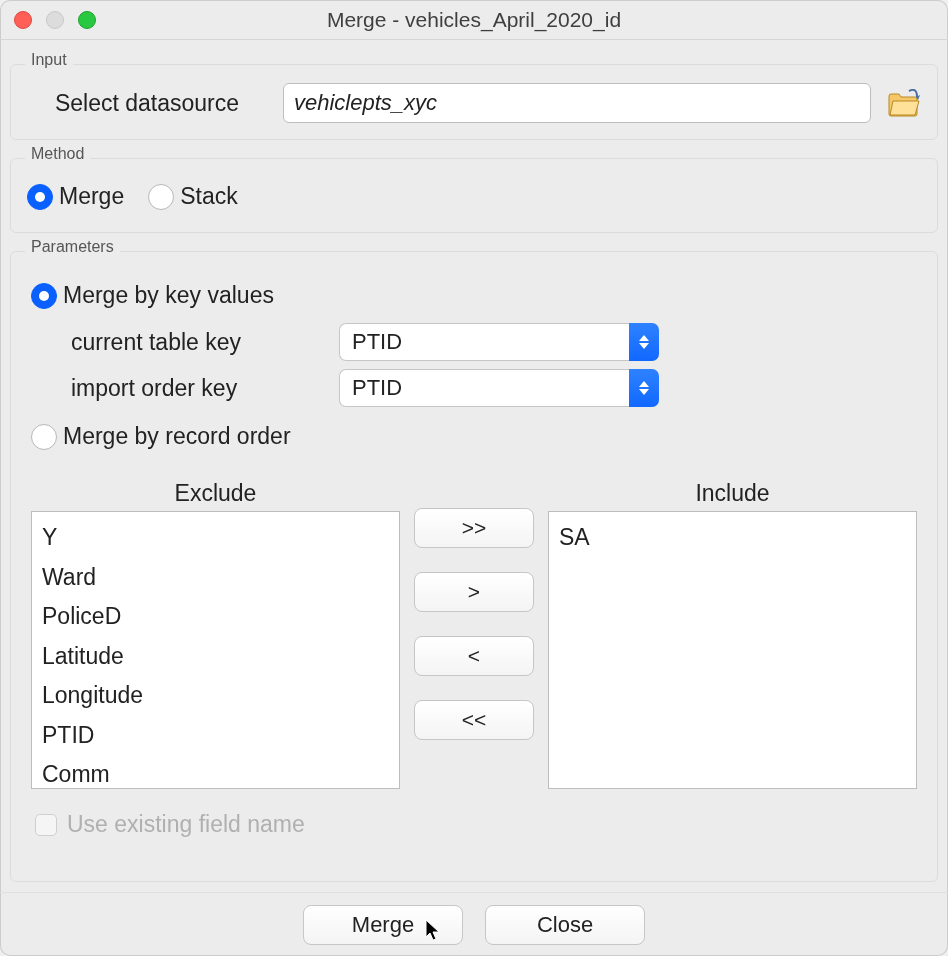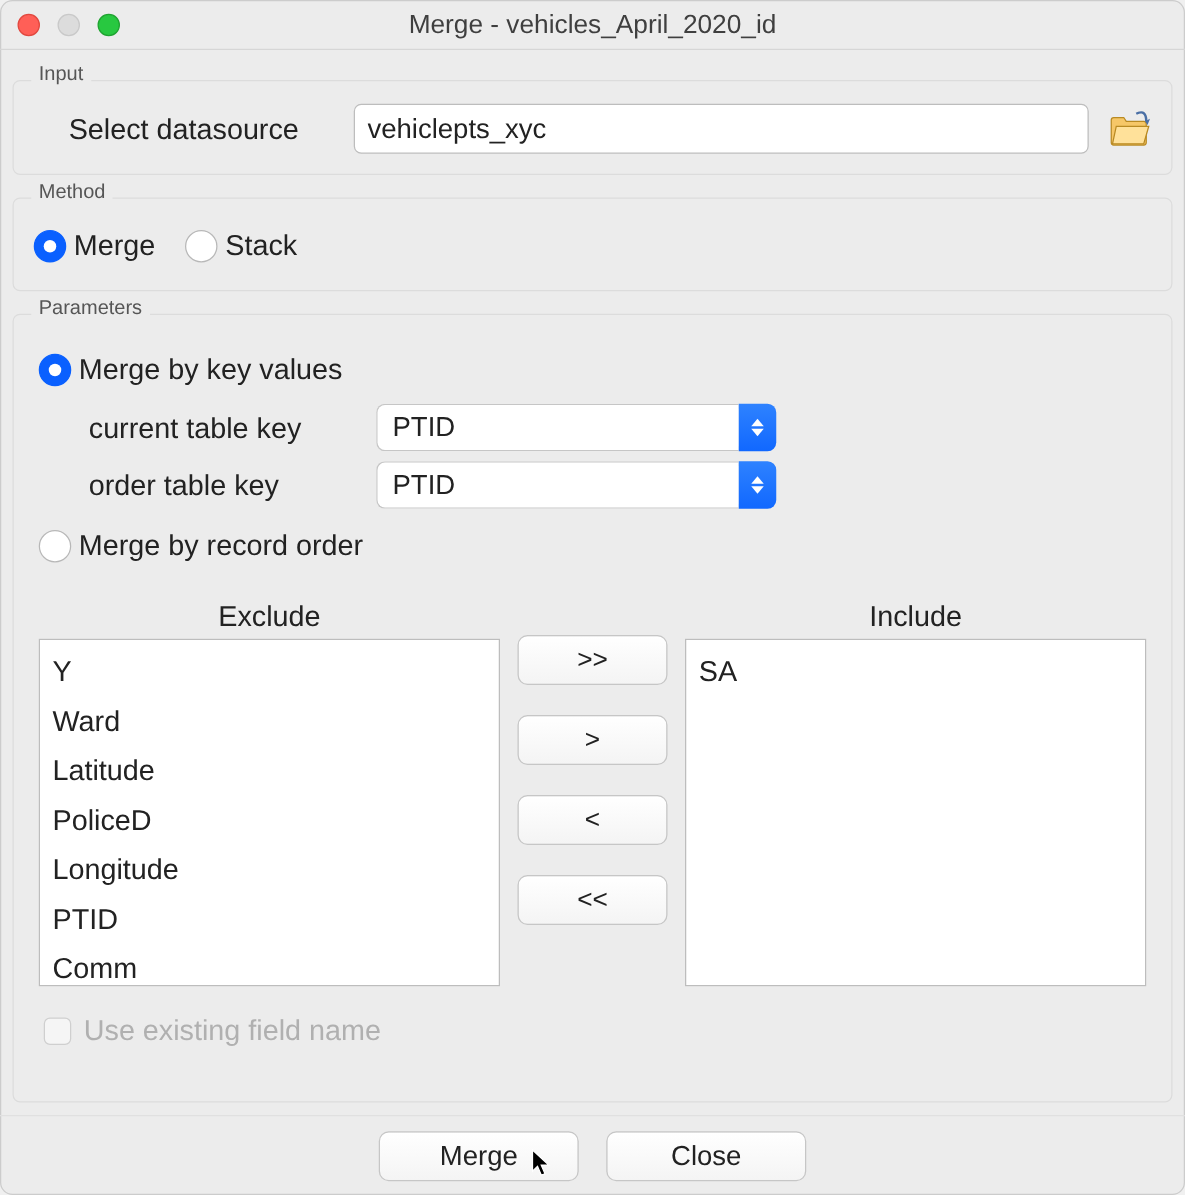--- a/index.html
+++ b/index.html
@@ -88,20 +88,21 @@
   .text-input {
     flex: 1;
     height: 40px;
     border: 1px solid #bdbdbd;
     border-radius: 6px;
     background: #ffffff;
     padding: 4px 10px;
     font-size: 22px;
     color: #222;
     outline: none;
+    font-style: italic;
   }
   .folder-icon {
     width: 34px;
     height: 28px;
     position: relative;
   }
   .folder-icon svg { width: 34px; height: 28px; }
   .radio-row {
     display: flex;
     align-items: center;
@@ -136,20 +137,21 @@
     margin-right: 18px;
   }
   .param-inner {
     padding: 6px 4px 4px 4px;
   }
   .kv-row {
     display: flex;
     align-items: center;
     margin-top: 8px;
     padding-left: 40px;
+    gap: 38px;
   }
   .kv-label {
     width: 230px;
     font-size: 23px;
     color: #222;
   }
   .select {
     position: relative;
     width: 320px;
     height: 38px;
@@ -327,43 +329,43 @@
           <div class="select">
             <div class="select-body">PTID</div>
             <div class="select-btn">
               <div class="caret up"></div>
                 <div class="caret down"></div>
             </div>
           </div>
         </div>
 
         <div class="kv-row">
-          <div class="kv-label">order table key</div>
+          <div class="kv-label">import order key</div>
           <div class="select">
             <div class="select-body">PTID</div>
             <div class="select-btn">
               <div class="caret up"></div>
                 <div class="caret down"></div>
             </div>
           </div>
         </div>
 
         <div class="radio-row" style="margin-top:10px;">
           <span class="radio"></span>
           <span class="radio-label">Merge by record order</span>
         </div>
 
         <div class="lists-area">
           <div class="list-col">
             <div class="list-title">Exclude</div>
             <div class="listbox" id="exclude-list">
                 <div>Y</div>
                 <div>Ward</div>
+                <div>PoliceD</div>
                 <div>Latitude</div>
-                <div>PoliceD</div>
                 <div>Longitude</div>
                 <div>PTID</div>
                 <div>Comm</div>
               </div>
           </div>
           <div class="mover-col">
             <div class="btn">&gt;&gt;</div>
             <div class="btn">&gt;</div>
             <div class="btn">&lt;</div>
             <div class="btn">&lt;&lt;</div>

